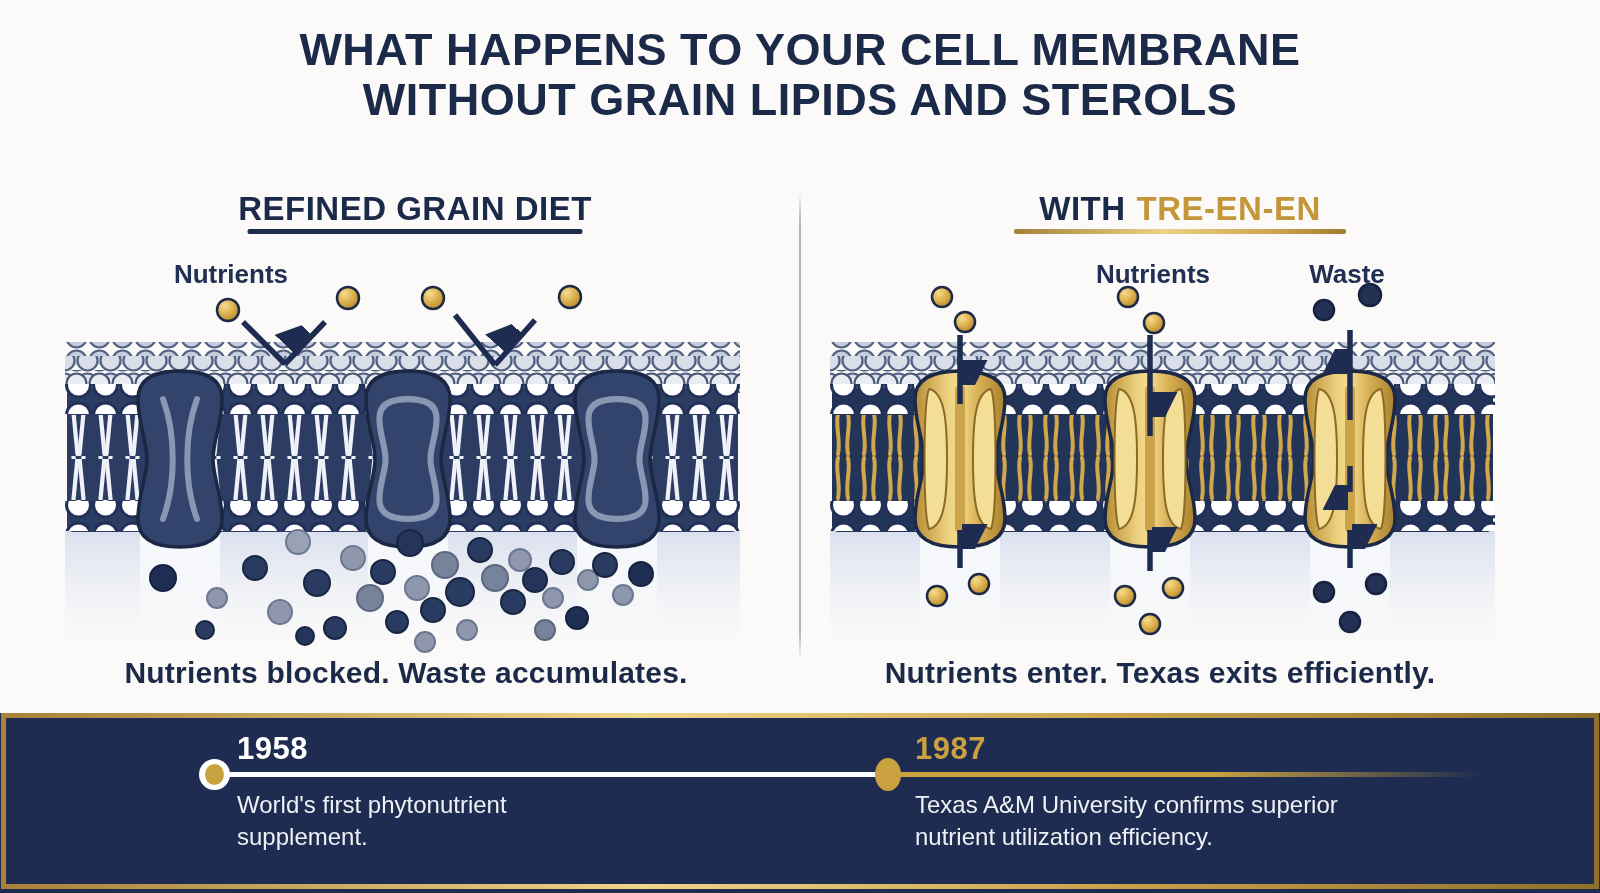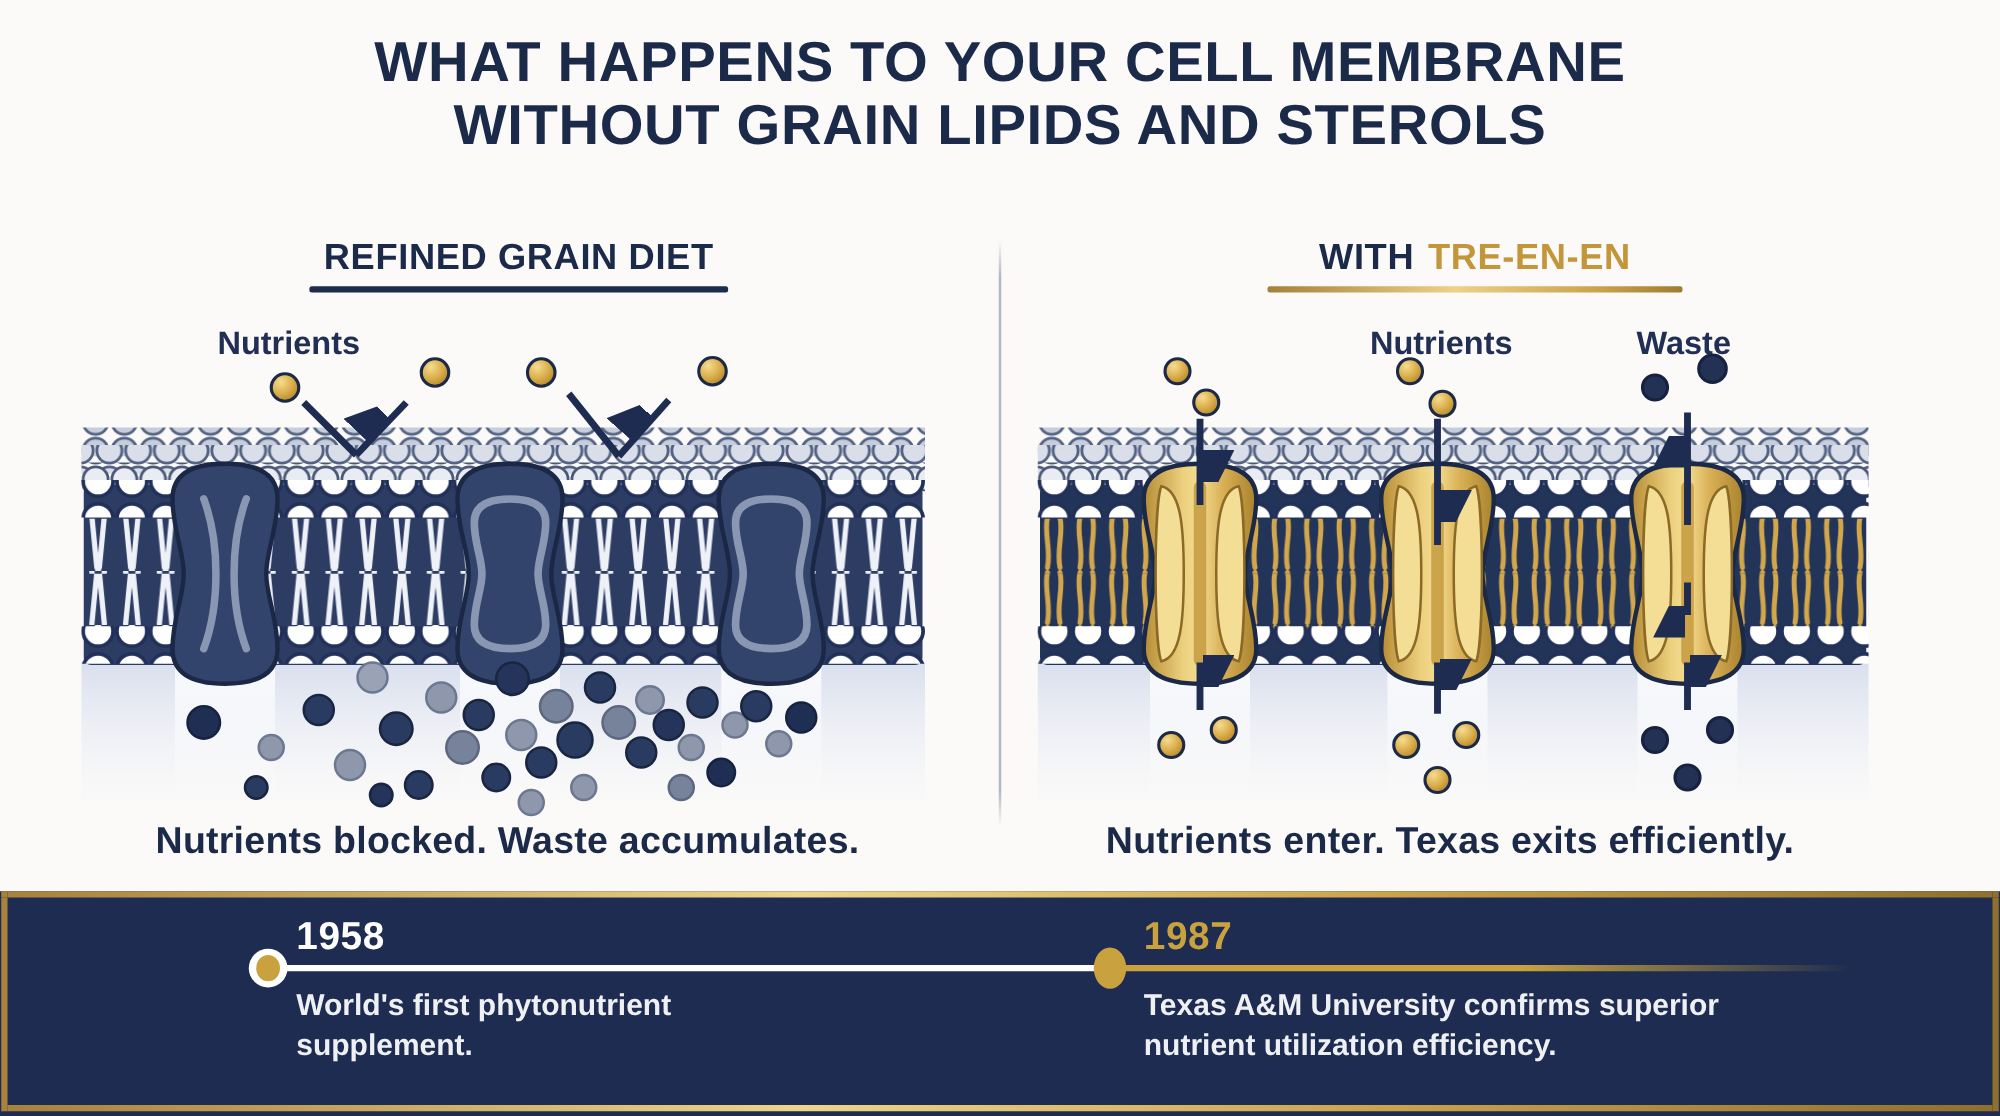--- a/index.html
+++ b/index.html
@@ -15,21 +15,21 @@
     left:0;width:1600px;text-align:center;
     font-weight:800;font-size:45px;line-height:1.06;letter-spacing:.5px;
     color:#1c2a4a;
   }
   .subtitle{
     left:0;width:1600px;text-align:center;
     font-weight:600;font-size:26px;letter-spacing:1px;color:#25304f;
   }
   
   .panel-heading{
-    font-weight:800;font-size:29px;letter-spacing:.5px;color:#1c2a4a;
+    font-weight:800;font-size:33px;letter-spacing:.5px;color:#1c2a4a;
     text-align:center;transform:translateX(-50%);white-space:nowrap;
   }
   .panel-heading .brand{color:#c3963a;margin-left:11px;}
   .rule{height:5px;transform:translateX(-50%);border-radius:2px;}
   .rule-navy{background:#1d2b4c;}
   .rule-gold{background:linear-gradient(90deg,#a5803a,#edd186 45%,#caa24a 80%,#9f7c33);}
   .molecule-label{
     font-weight:600;font-size:26px;color:#212f54;transform:translateX(-50%);white-space:nowrap;
   }
   .caption{
@@ -50,21 +50,21 @@
   }
   .tl-line-white{left:215px;top:772px;width:675px;height:5px;background:#ffffff;border-radius:3px;}
   .tl-line-gold{left:890px;top:772px;width:592px;height:5px;
     background:linear-gradient(90deg,#c9a23f,#c9a23f 55%,rgba(201,162,63,0));border-radius:3px;}
   .tl-dot-ring{left:199px;top:759px;width:31px;height:31px;border-radius:50%;background:#ffffff;}
   .tl-dot-ring .core{position:absolute;left:6px;top:5px;width:19px;height:21px;border-radius:50%;background:#c9a23f;}
   .tl-dot-gold{left:875px;top:758px;width:26px;height:33px;border-radius:50%;background:#c9a23f;}
   .tl-year{font-weight:800;font-size:31px;letter-spacing:.5px;}
   .tl-year-white{color:#ffffff;}
   .tl-year-gold{color:#c9a23f;}
-  .tl-desc{font-weight:700;font-size:24px;line-height:1.32;color:#eef0f4;}
+  .tl-desc{font-weight:400;font-size:24px;line-height:1.32;color:#eef0f4;}
 </style>
 </head>
 <body>
 
 <div id="canvas">
 
   <div class="abs title" style="top:26px;">WHAT HAPPENS TO YOUR CELL MEMBRANE</div>
   <div class="abs title" style="top:76px;">WITHOUT GRAIN LIPIDS AND STEROLS</div>
 
   <div class="abs panel-heading" style="left:415px;top:190px;">REFINED GRAIN DIET</div>

